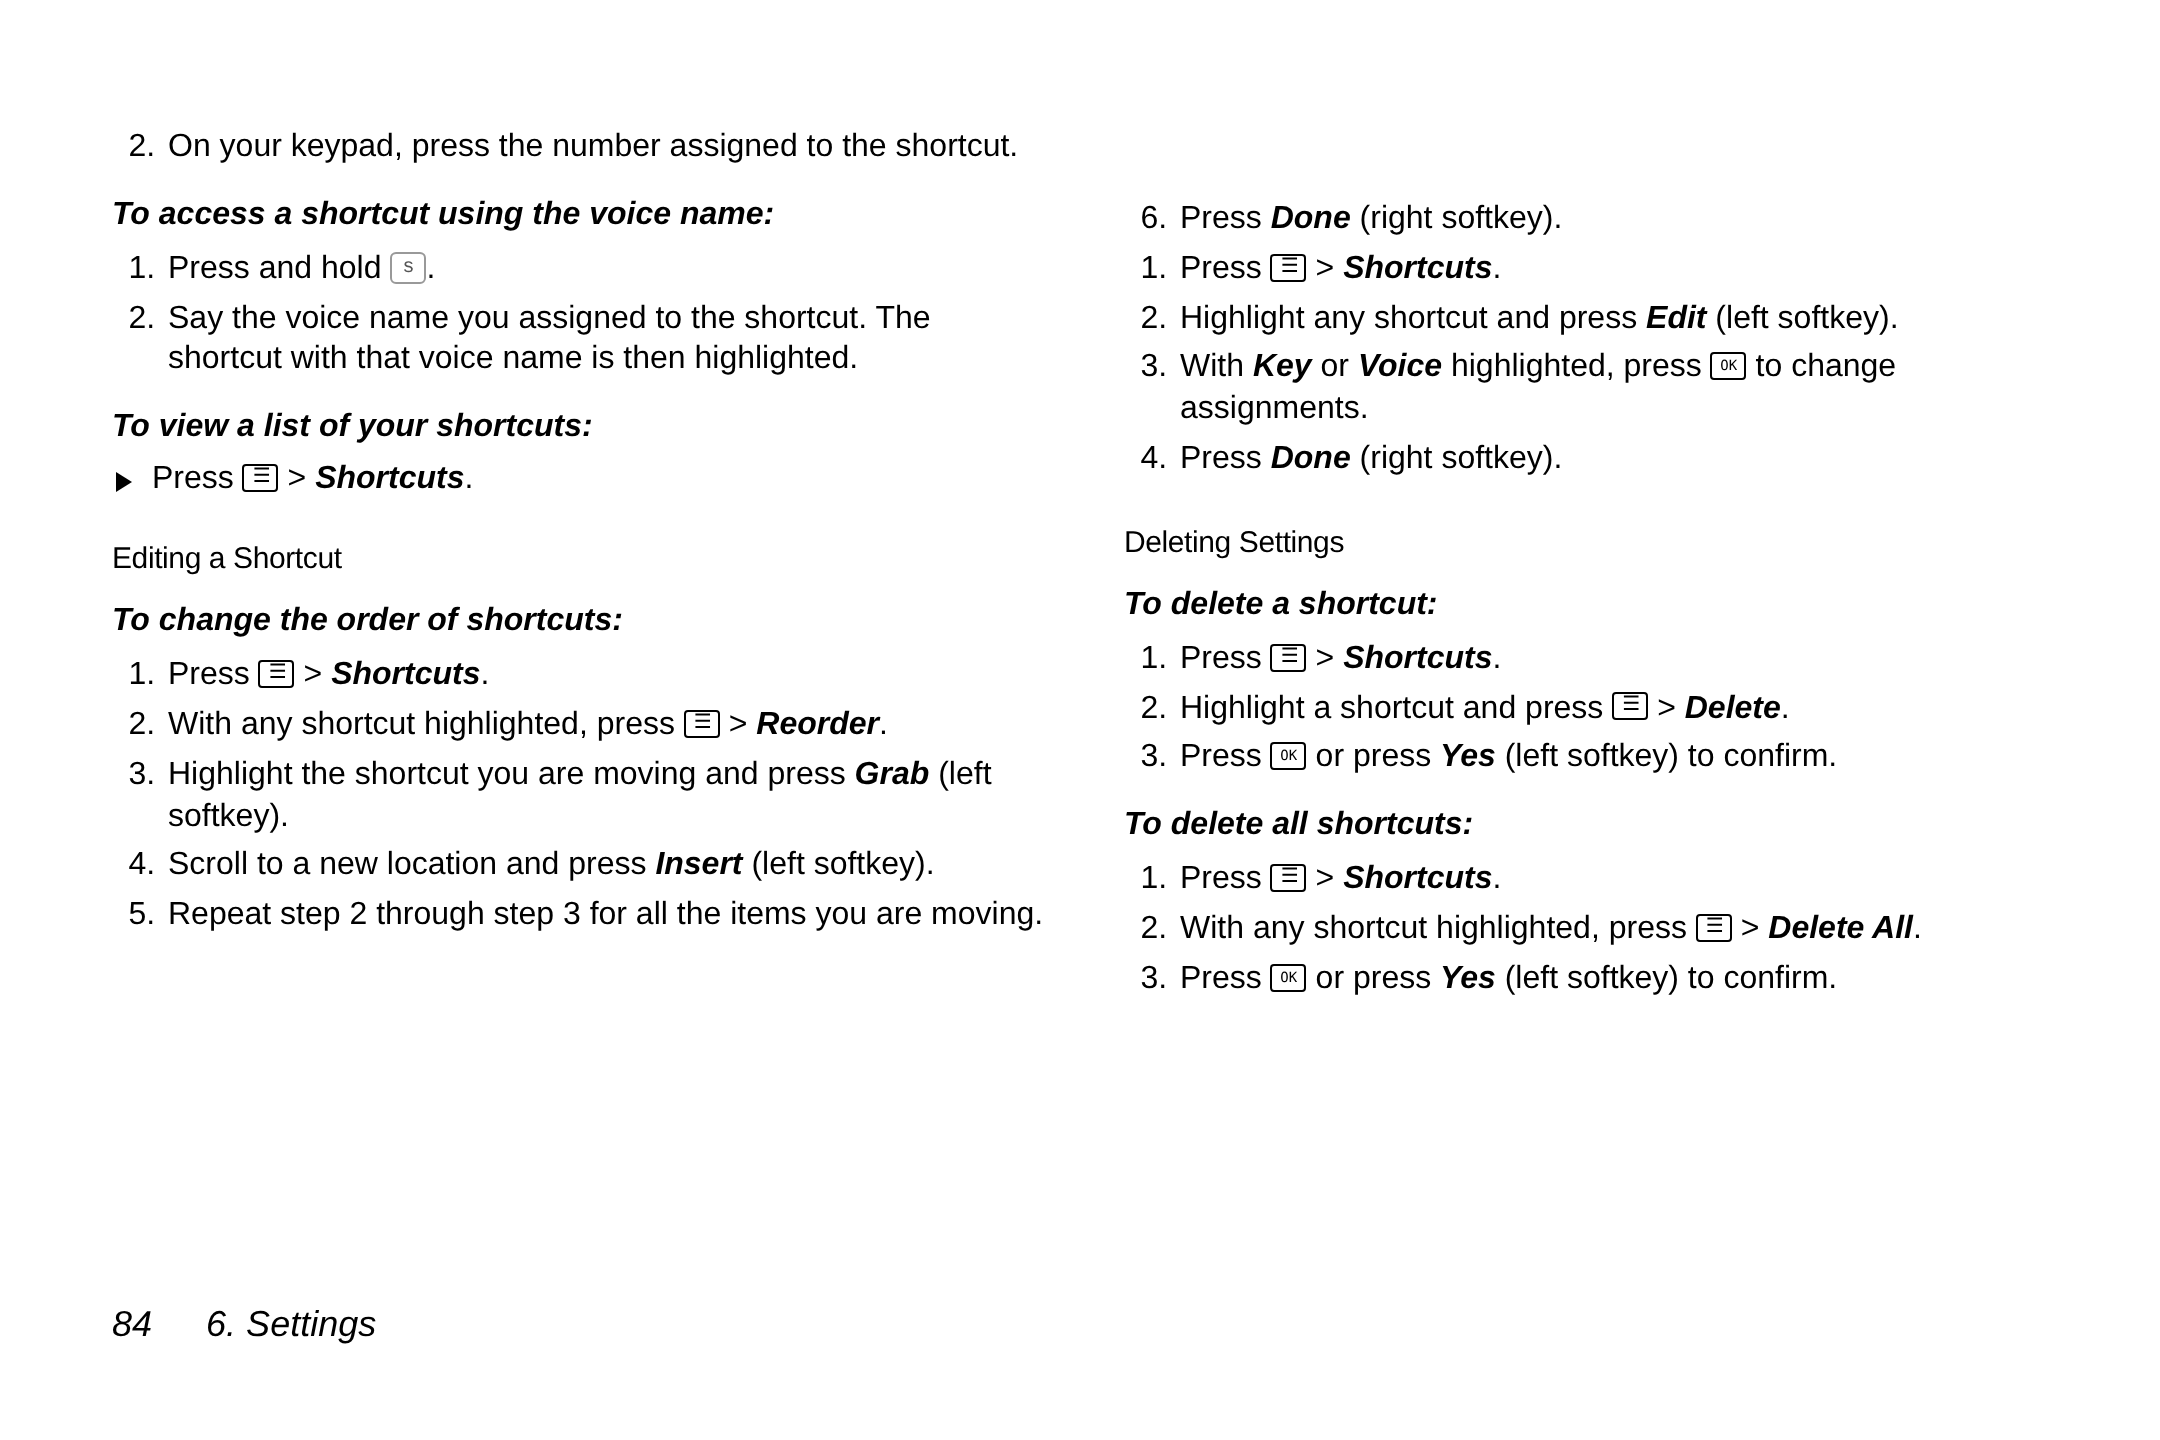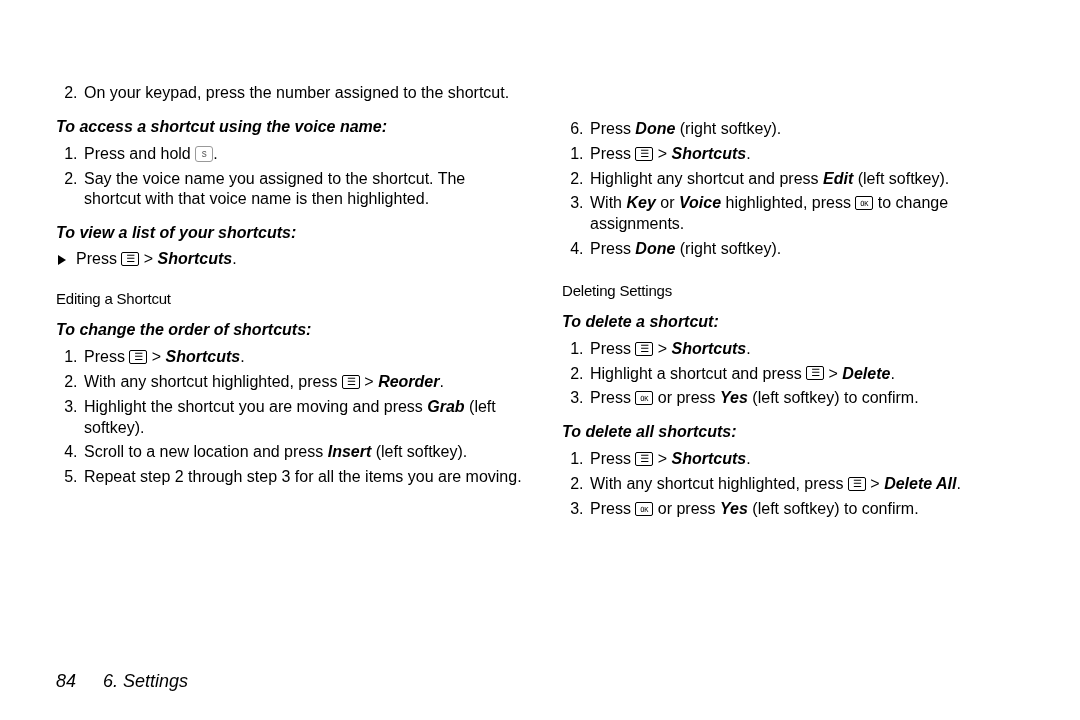--- a/index.html
+++ b/index.html
@@ -1,19 +1,19 @@
 <!DOCTYPE html>
 <html><head>
 <meta charset="utf-8">
 <style>
   * { box-sizing: border-box; margin: 0; padding: 0; }
   html, body { width: 1080px; height: 720px; background: #fff; font-family: Arial, Helvetica, sans-serif; color: #000; }
   .page {
     width: 1080px; height: 720px;
-    padding: 79px 46px 30px 56px;
+    padding: 60px 46px 30px 56px;
     position: relative;
   }
   .cols {
     display: flex;
     gap: 36px;
   }
   .col { flex: 1; }
   .col-left { flex: 0 0 470px; }
   .col-right { flex: 0 0 480px; margin-top: 36px; }
   .subhead-italic {
@@ -82,21 +82,21 @@
     vertical-align: middle;
     text-align: center;
     font-size: 10px;
     line-height: 14px;
     color: #555;
     position: relative;
     top: -1px;
   }
   .footer {
     position: absolute;
-    bottom: 28px;
+    bottom: 47px;
     left: 56px;
     font-style: italic;
     font-size: 18px;
   }
   .footer .pn { margin-right: 22px; }
 </style>
 </head>
 <body>
 
 <div class="page">

